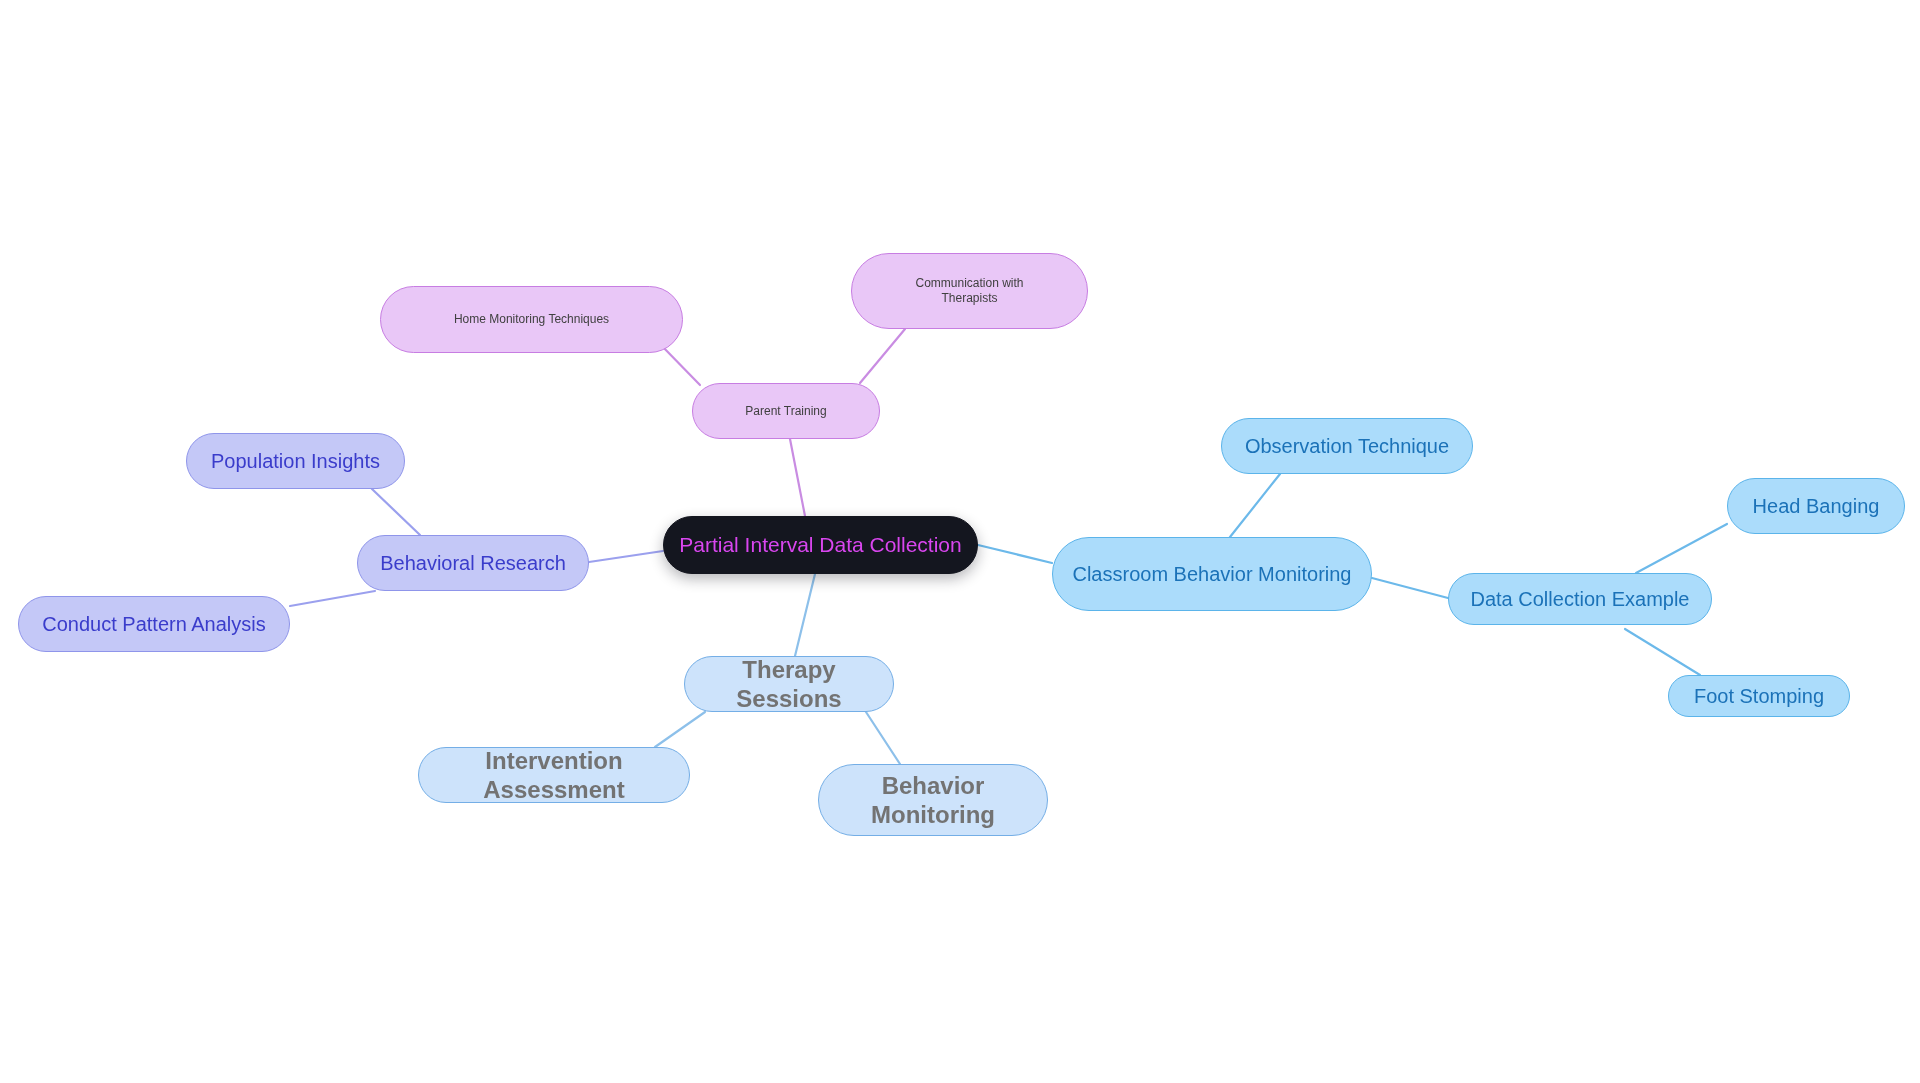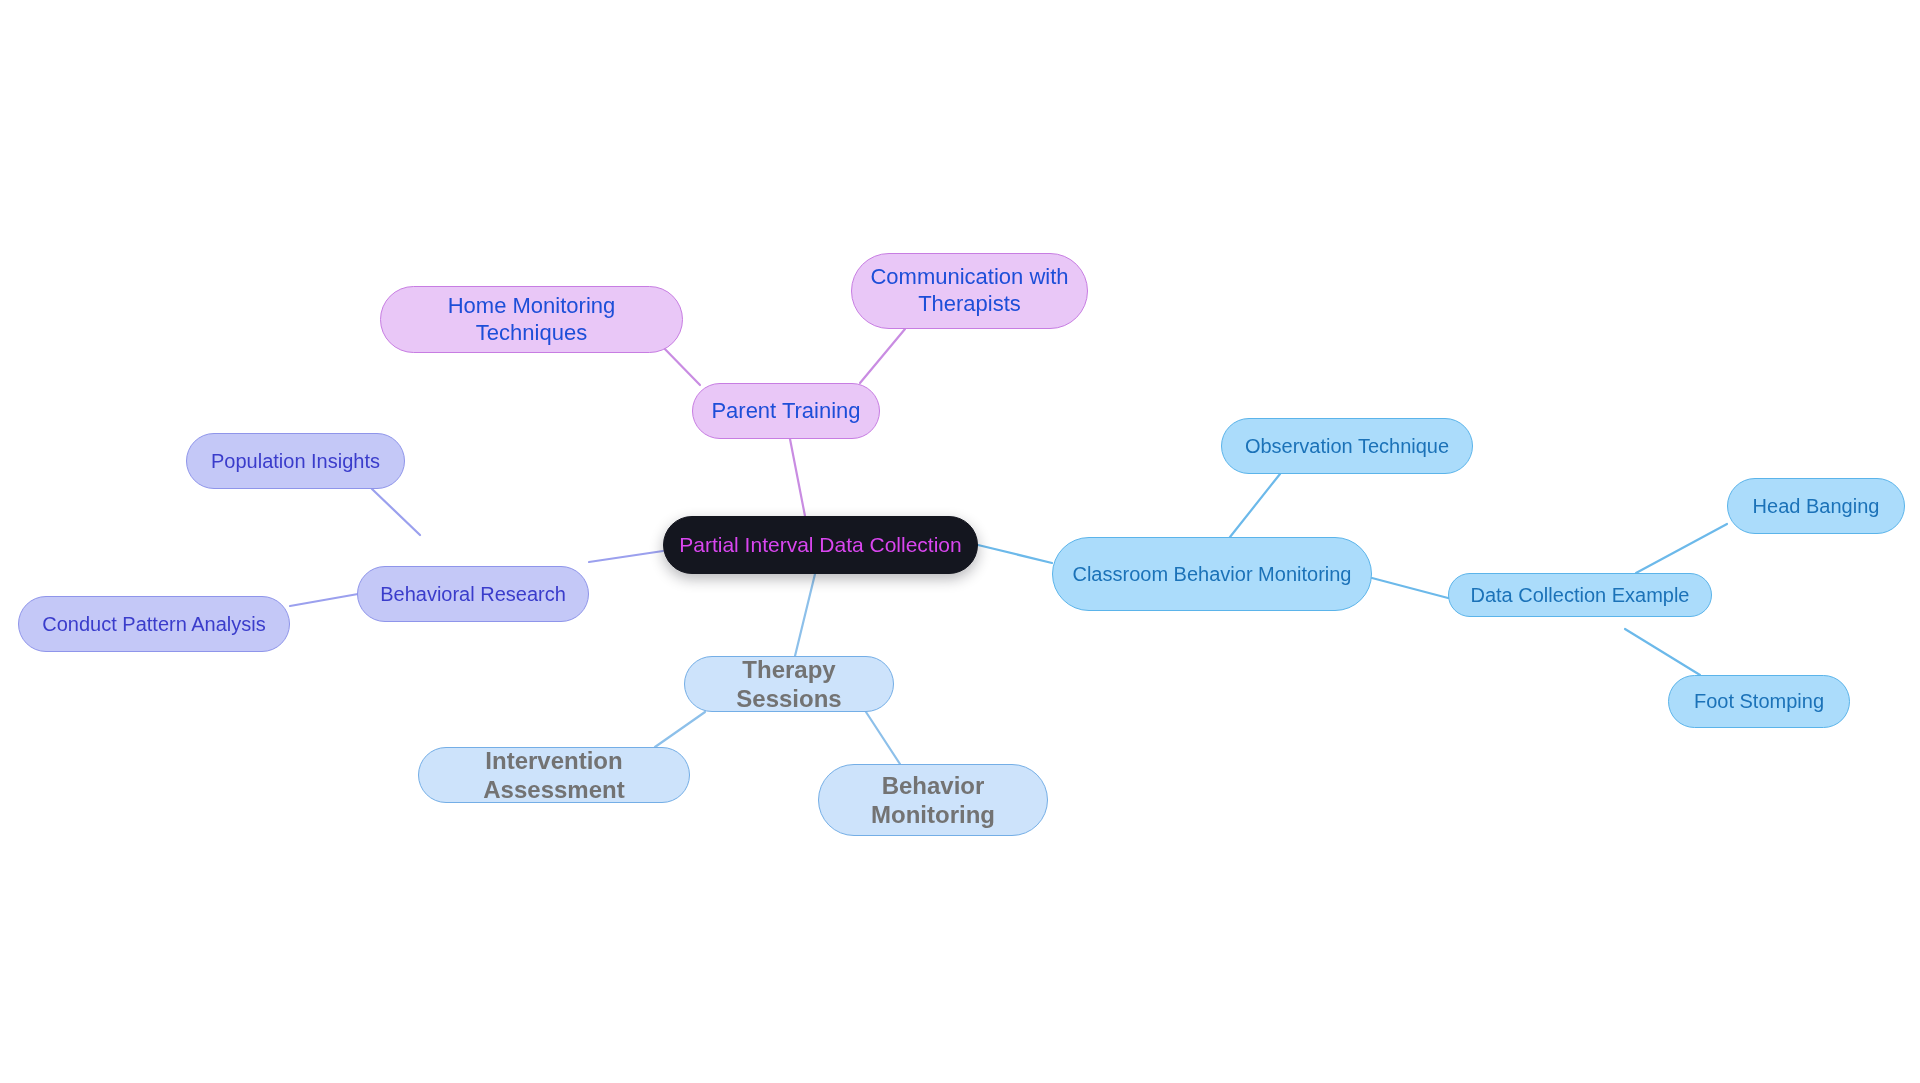--- a/index.html
+++ b/index.html
@@ -65,22 +65,22 @@
   .node-lavender {
     background: #c4c8f7;
     border-color: #8f95ea;
     color: #3a3ccb;
     font-size: 20px;
     border-radius: 999px;
   }
   .node-pink {
     background: #e9c7f7;
     border-color: #c77de2;
-    color: #1d4ed8;
-    font-size: 22px;
+    color: #404040;
+    font-size: 12px;
     border-radius: 999px;
   }
 </style>
 </head>
 <body>
 
 <div id="mindmap-canvas">
   <svg id="edge-layer" viewBox="0 0 1920 1083" xmlns="http://www.w3.org/2000/svg">
       <line x1="978" y1="545" x2="1052" y2="563" stroke="#6cb9ea" stroke-width="2.2" stroke-linecap="round"></line>
       <line x1="1230" y1="537" x2="1280" y2="474" stroke="#6cb9ea" stroke-width="2.2" stroke-linecap="round"></line>
@@ -94,27 +94,27 @@
       <line x1="420" y1="535" x2="372" y2="489" stroke="#9ba0ee" stroke-width="2.2" stroke-linecap="round"></line>
       <line x1="375" y1="591" x2="290" y2="606" stroke="#9ba0ee" stroke-width="2.2" stroke-linecap="round"></line>
       <line x1="805" y1="516" x2="790" y2="439" stroke="#c98ce2" stroke-width="2.2" stroke-linecap="round"></line>
       <line x1="700" y1="385" x2="660" y2="344" stroke="#c98ce2" stroke-width="2.2" stroke-linecap="round"></line>
       <line x1="860" y1="383" x2="905" y2="329" stroke="#c98ce2" stroke-width="2.2" stroke-linecap="round"></line>
     </svg>
   <div id="node-layer">
       <div class="node node-root" style="left: 663px; top: 516px; width: 315px; height: 58px;">Partial Interval Data Collection</div>
       <div class="node node-blue-a" style="left: 1052px; top: 537px; width: 320px; height: 74px;">Classroom Behavior Monitoring</div>
       <div class="node node-blue-a" style="left: 1221px; top: 418px; width: 252px; height: 56px;">Observation Technique</div>
-      <div class="node node-blue-a" style="left: 1448px; top: 573px; width: 264px; height: 44px;">Data Collection Example</div>
+      <div class="node node-blue-a" style="left: 1448px; top: 573px; width: 264px; height: 52px;">Data Collection Example</div>
       <div class="node node-blue-a" style="left: 1727px; top: 478px; width: 178px; height: 56px;">Head Banging</div>
-      <div class="node node-blue-a" style="left: 1668px; top: 675px; width: 182px; height: 53px;">Foot Stomping</div>
+      <div class="node node-blue-a" style="left: 1668px; top: 675px; width: 182px; height: 42px;">Foot Stomping</div>
       <div class="node node-blue-b" style="left: 684px; top: 656px; width: 210px; height: 56px;">Therapy Sessions</div>
       <div class="node node-blue-b" style="left: 418px; top: 747px; width: 272px; height: 56px;">Intervention Assessment</div>
       <div class="node node-blue-b" style="left: 818px; top: 764px; width: 230px; height: 72px;">Behavior Monitoring</div>
-      <div class="node node-lavender" style="left: 357px; top: 535px; width: 232px; height: 56px; margin-top: 31px;">Behavioral Research</div>
+      <div class="node node-lavender" style="left: 357px; top: 535px; width: 232px; height: 56px;">Behavioral Research</div>
       <div class="node node-lavender" style="left: 186px; top: 433px; width: 219px; height: 56px;">Population Insights</div>
       <div class="node node-lavender" style="left: 18px; top: 596px; width: 272px; height: 56px;">Conduct Pattern Analysis</div>
       <div class="node node-pink" style="left: 692px; top: 383px; width: 188px; height: 56px;">Parent Training</div>
       <div class="node node-pink" style="left: 380px; top: 286px; width: 303px; height: 67px;">Home Monitoring Techniques</div>
       <div class="node node-pink" style="left: 851px; top: 253px; width: 237px; height: 76px;">Communication with
 Therapists</div>
     </div>
 </div>
 
 </body></html>

